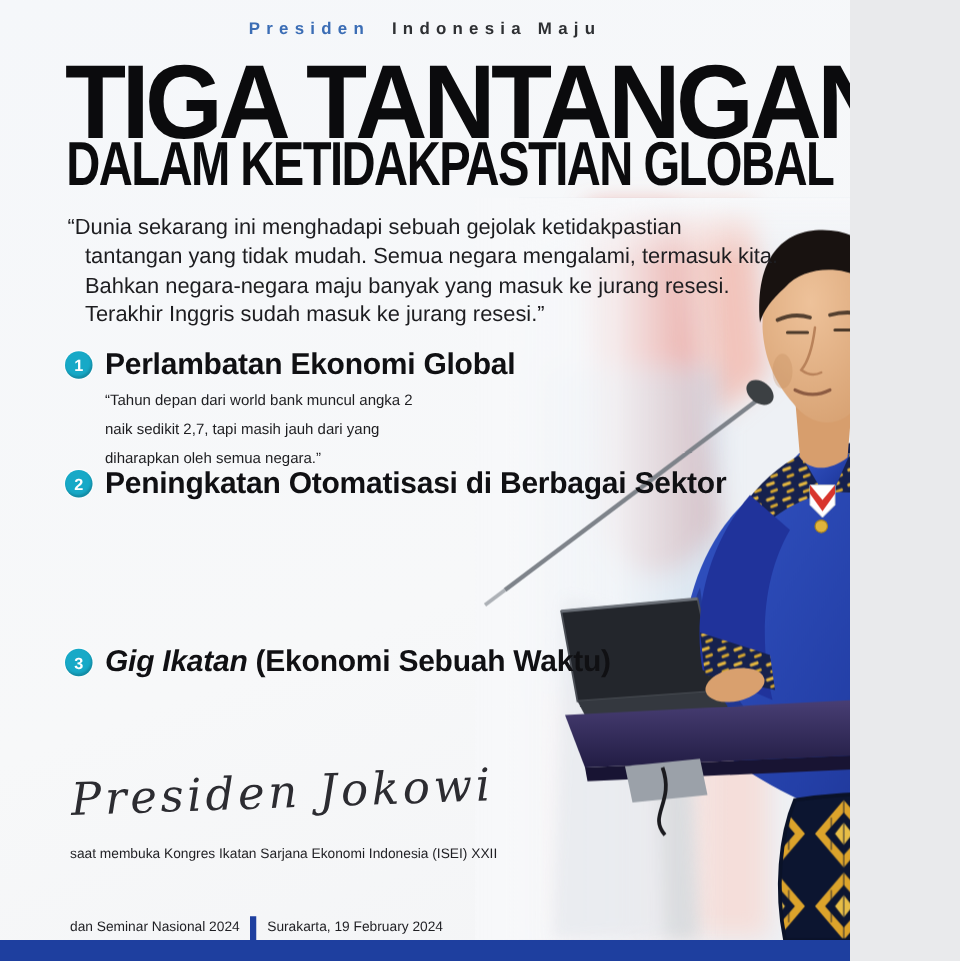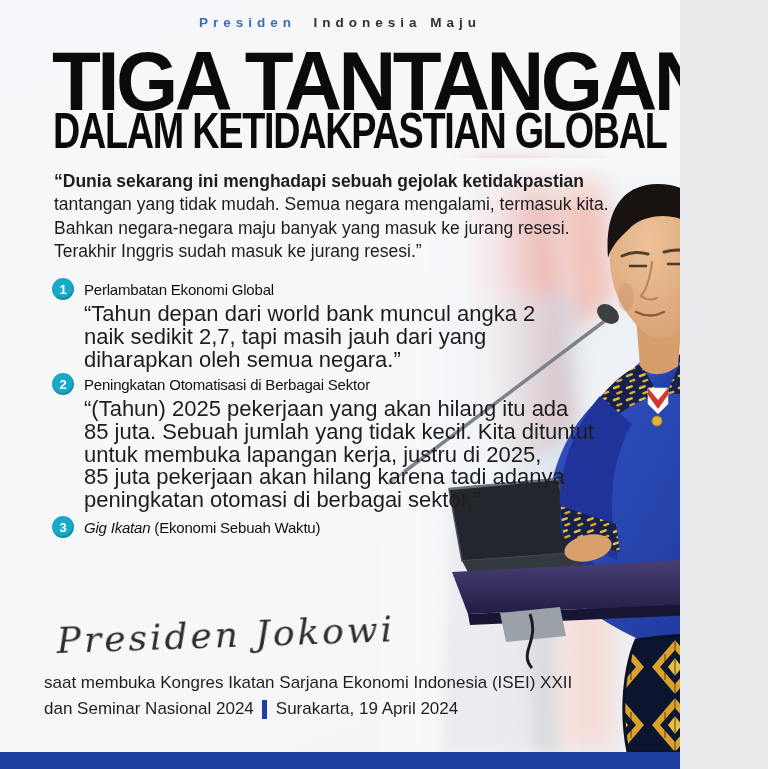--- a/index.html
+++ b/index.html
@@ -24,44 +24,44 @@
     font-weight:bold; font-size:80px; letter-spacing:-3.5px; color:#0b0b0d;
     transform:scale(1,1.05); transform-origin:left top;
   }
   .title2 {
     position:absolute; left:53px; top:106px; line-height:1; white-space:nowrap;
     font-weight:bold; font-size:46px; letter-spacing:-1.5px; color:#0b0b0d;
     transform:scale(0.82,1.08); transform-origin:left top;
   }
 
   .intro { position:absolute; left:54px; top:170px; font-size:17.5px; line-height:23.3px; color:#1d1d20; }
-  .intro .lead { font-weight:bold; }
-  .intro .rest { white-space:pre-line; }
+  .intro .lead { font-weight:normal; }
+  .intro .rest { white-space:pre-line;margin-left:14px; }
 
   .point { position:absolute; left:52px; }
   #p1 { top:278px; } #p2 { top:373px; } #p3 { top:516px; }
   .pt-head { display:flex; align-items:center; gap:10px; }
   .num {
     width:22px; height:22px; border-radius:50%; background:#17a9c7; color:#fff;
     font-size:13px; font-weight:bold; display:flex; align-items:center; justify-content:center;
     box-shadow:inset -1px -2px 2px rgba(0,0,0,.18), 0 0 0 1px rgba(255,255,255,.6);
     flex:0 0 auto;
   }
-  .pt-title { font-weight:normal; font-size:15px; color:#101013; letter-spacing:-0.2px; white-space:nowrap; }
+  .pt-title { font-weight:bold; font-size:24px; color:#101013; letter-spacing:-0.2px; white-space:nowrap; }
   .pt-title .em { font-style:italic; }
-  .pt-quote { margin:3px 0 0 32px; font-size:22px; line-height:22.8px; color:#1d1d20; white-space:pre-line; }
+  .pt-quote { margin:3px 0 0 32px; font-size:12px; line-height:22.8px; color:#1d1d20; white-space:pre-line; }
 
   .signature {
     position:absolute; left:56px; top:620px;
     font-family:"DejaVu Serif", serif; font-style:italic;
     font-size:36px; letter-spacing:3px; color:#2c2c31;
     transform:rotate(-2deg); transform-origin:left top; white-space:nowrap;
   }
-  .caption { position:absolute; left:44px; top:670px; font-size:17px; line-height:26px; color:#1f1f23; }
-  .caption-row2 { display:flex; align-items:center; }
+  .caption { position:absolute; left:56px; top:670px; font-size:11px; line-height:26px; color:#1f1f23; }
+  .caption-row2 { display:flex; align-items:center;margin-top:33px; }
   .sep { display:inline-block; width:5px; height:19px; background:#1e3f9f; margin:0 9px 0 8px; flex:0 0 auto; }
 
   .bottom-bar { position:absolute; left:0; right:0; bottom:0; height:17px; background:#1e3f9f; }
 </style>
 </head>
 <body>
 
 <div class="poster">
 
   <svg class="photo-svg" width="768" height="769" viewBox="0 0 768 769" aria-hidden="true">
@@ -209,38 +209,33 @@
     <div class="pt-quote">“Tahun depan dari world bank muncul angka 2
 naik sedikit 2,7, tapi masih jauh dari yang
 diharapkan oleh semua negara.”</div>
   </div>
 
   <div class="point" id="p2">
     <div class="pt-head">
       <div class="num">2</div>
       <div class="pt-title"><span class="em"></span><span>Peningkatan Otomatisasi di Berbagai Sektor</span></div>
     </div>
-    <div class="pt-quote">“(Tahun) 2025 pekerjaan yang akan hilang itu ada
-85 juta. Sebuah jumlah yang tidak kecil. Kita dituntut
-untuk membuka lapangan kerja, justru di 2025,
-85 juta pekerjaan akan hilang karena tadi adanya
-peningkatan otomasi di berbagai sektor.”</div>
   </div>
 
   <div class="point" id="p3">
     <div class="pt-head">
       <div class="num">3</div>
       <div class="pt-title"><span class="em">Gig Ikatan</span><span> (Ekonomi Sebuah Waktu)</span></div>
     </div>
   </div>
 
   <div class="signature">Presiden Jokowi</div>
   <div class="caption">
     <div>saat membuka Kongres Ikatan Sarjana Ekonomi Indonesia (ISEI) XXII</div>
     <div class="caption-row2">
       <span>dan Seminar Nasional 2024</span>
       <span class="sep"></span>
-      <span>Surakarta, 19 April 2024</span>
+      <span>Surakarta, 19 February 2024</span>
     </div>
   </div>
 
   <div class="bottom-bar"></div>
 </div>
 
 </body></html>

